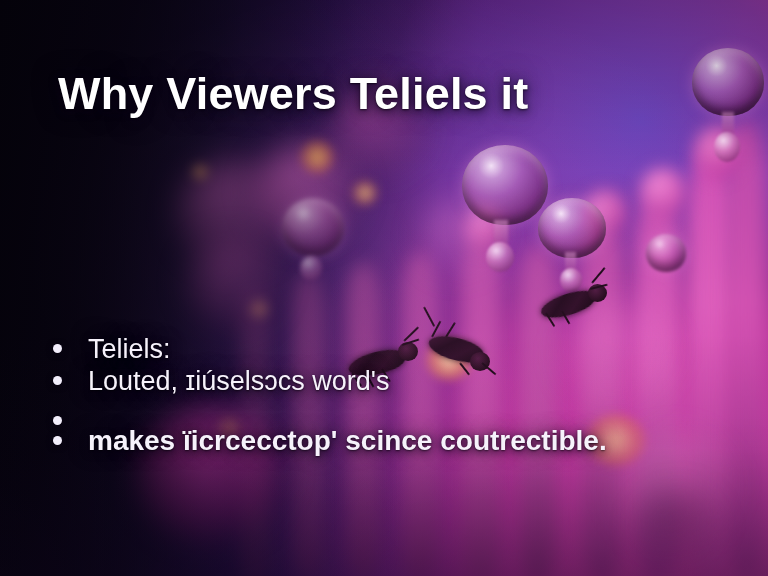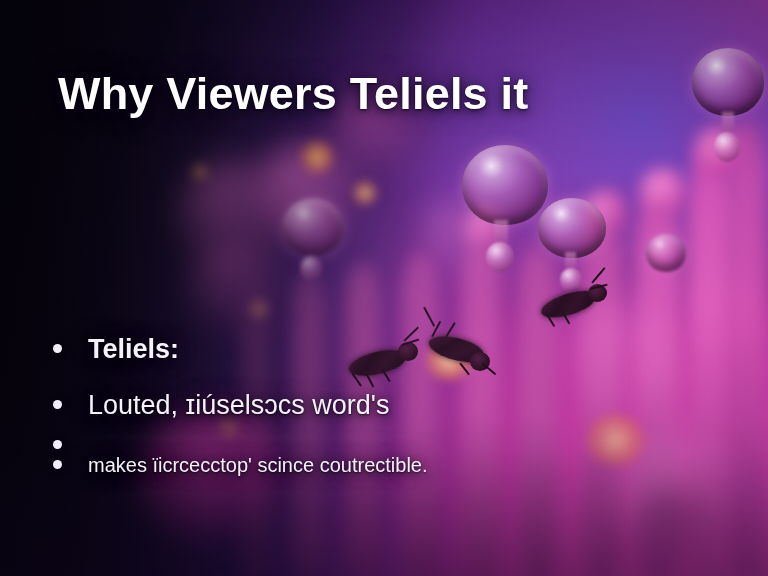--- a/index.html
+++ b/index.html
@@ -220,24 +220,24 @@
     margin-top: -5px;
     border-radius: 50%;
     background: #f2eefb;
     box-shadow: 0 1px 6px rgba(8,2,18,0.75);
   }
   .bullet-text {
     display: inline-block;
     padding-left: 38px;
   }
 
-  .bullet-item.b0 { margin-bottom: 24px; line-height: 32px; font-weight: bold; }
+  .bullet-item.b0 { line-height: 32px; }
   .bullet-item.b1 { margin-bottom: 24px; line-height: 32px; }
   .bullet-item.b2 { margin-bottom: 27px; line-height: 32px; }
-  .bullet-item.b3 { line-height: 34px; font-size: 20px; }
+  .bullet-item.b3 { line-height: 34px; font-size: 28px; font-weight: bold; }
 </style>
 </head>
 <body>
 
 <div id="slide">
 
   <div class="bg-layer" id="bg-base"></div>
   <div class="bg-layer" id="bg-violet-field"></div>
   <div class="bg-layer" id="bg-magenta-core"></div>
 

